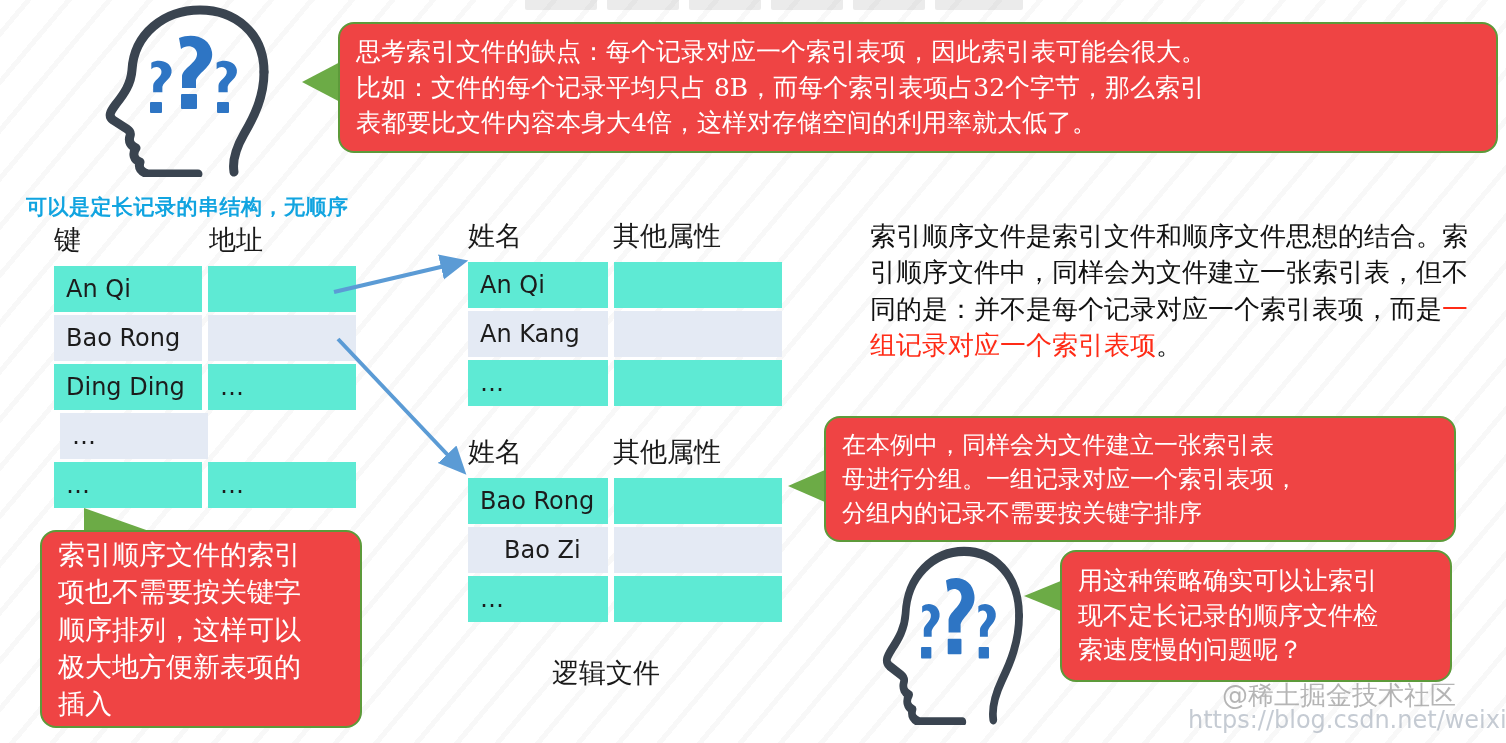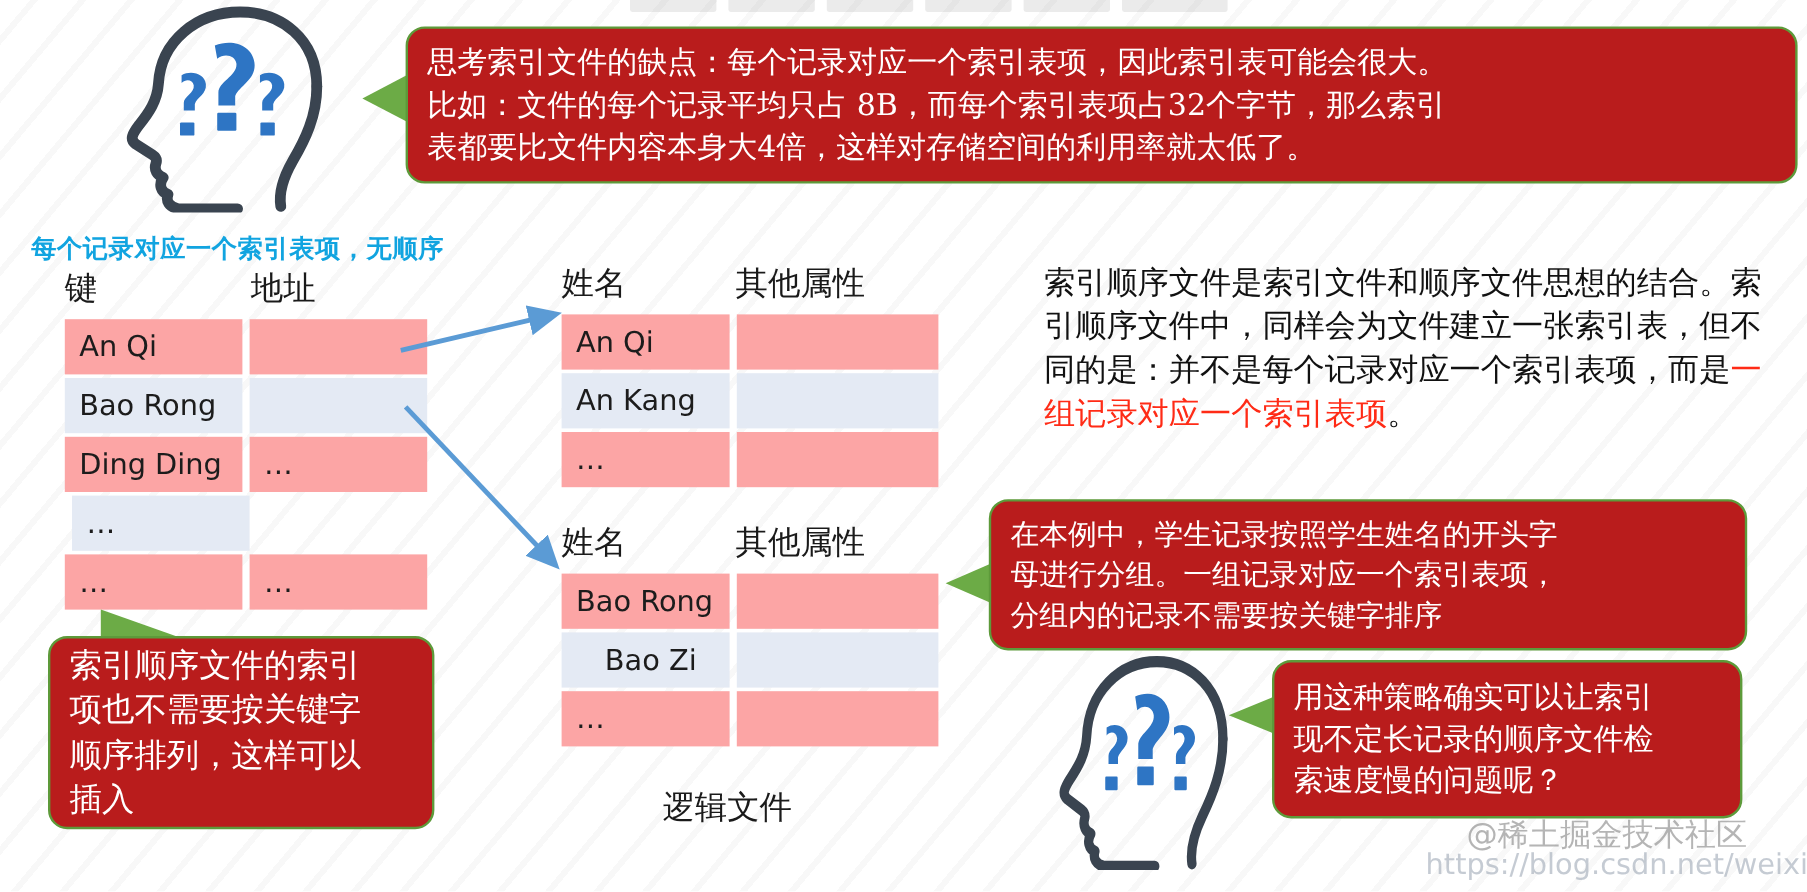--- a/index.html
+++ b/index.html
@@ -23,21 +23,21 @@
   .hatch {
     position: absolute; inset: 0; pointer-events: none;
     background: repeating-linear-gradient(-50deg,
       rgba(0,0,0,0) 0px, rgba(0,0,0,0) 26px,
       rgba(0,0,0,0.028) 26px, rgba(0,0,0,0.028) 31px);
   }
 
   
   .bubble {
     position: absolute;
-    background: #b91c1c;
+    background: #ef4444;
     border: 2px solid #5d9a3a;
     border-radius: 16px;
     color: #ffffff;
     font-family: "DejaVu Serif", "Liberation Serif", serif;
     line-height: 1.42;
     padding: 10px 16px;
     z-index: 6;
   }
   .bubble .line { white-space: nowrap; }
 
@@ -70,21 +70,21 @@
     height: 46px;
     display: flex;
     align-items: center;
     padding-left: 12px;
     font-size: 24px;
     color: #1c1c1c;
     font-family: "DejaVu Sans", "Liberation Sans", sans-serif;
     overflow: hidden;
     white-space: nowrap;
   }
-  .cell.dark { background: #fca5a5; }
+  .cell.dark { background: #5eead4; }
   .cell.light { background: #e4eaf4; }
   .cell.gap { background: transparent; width: 6px; padding: 0; }
 
   
   .para {
     position: absolute;
     font-family: "DejaVu Serif", "Liberation Serif", serif;
     font-size: 26px;
     line-height: 1.40;
     color: #111;
@@ -161,21 +161,21 @@
     </svg>
   </div>
 
   <div class="tail" style="left:302px; top:60px; border-top:22px solid transparent; border-bottom:22px solid transparent; border-right:42px solid #6cab46;"></div>
   <div class="bubble" style="left:338px; top:22px; width:1160px; font-size:25px;">
     <div class="line">思考索引文件的缺点：每个记录对应一个索引表项，因此索引表可能会很大。</div>
     <div class="line">比如：文件的每个记录平均只占 8B，而每个索引表项占32个字节，那么索引</div>
     <div class="line">表都要比文件内容本身大4倍，这样对存储空间的利用率就太低了。</div>
   </div>
 
-  <div class="blue-head" style="left:26px; top:193px;">每个记录对应一个索引表项，无顺序</div>
+  <div class="blue-head" style="left:26px; top:193px;">可以是定长记录的串结构，无顺序</div>
 
   <div class="tbl" style="left:54px; top:222px;">
     <div class="hdr" style="margin-bottom:8px;">
       <span style="width:155px;">键</span>
       <span style="width:150px;">地址</span>
     </div>
     <div class="row">
       <div class="cell dark" style="width:148px;">An Qi</div>
       <div class="cell gap"></div>
       <div class="cell dark" style="width:148px;"></div>
@@ -254,31 +254,32 @@
       <div class="cell dark" style="width:168px;"></div>
     </div>
   </div>
 
   <div class="caption" style="left:552px; top:655px;">逻辑文件</div>
 
   <div class="para" style="left:870px; top:218px; width:602px;"><span>索引顺序文件是索引文件和顺序文件思想的结合。索引顺序文件中，同样会为文件建立一张索引表，但不同的是：并不是每个记录对应一个索引表项，而是</span><span class="hl">一组记录对应一个索引表项</span><span>。</span></div>
 
   <div class="tail" style="left:788px; top:466px; border-top:20px solid transparent; border-bottom:20px solid transparent; border-right:46px solid #6cab46;"></div>
   <div class="bubble" style="left:824px; top:416px; width:632px; font-size:24px;">
-    <div class="line">在本例中，学生记录按照学生姓名的开头字</div>
+    <div class="line">在本例中，同样会为文件建立一张索引表</div>
     <div class="line">母进行分组。一组记录对应一个索引表项，</div>
     <div class="line">分组内的记录不需要按关键字排序</div>
   </div>
 
   <div class="tail" style="left:84px; top:508px; width:0; height:0;
               border-left:0 solid transparent; border-right:130px solid transparent; border-bottom:46px solid #6cab46;"></div>
   <div class="bubble" style="left:40px; top:530px; width:322px; font-size:27px; line-height:1.38; padding:4px 16px;">
     <div class="line">索引顺序文件的索引</div>
     <div class="line">项也不需要按关键字</div>
     <div class="line">顺序排列，这样可以</div>
+    <div class="line">极大地方便新表项的</div>
     <div class="line">插入</div>
   </div>
 
   <div class="headicon" style="left:866px; top:543px; width:172px; height:182px;">
     <svg viewBox="0 0 200 175" width="172" height="182" preserveAspectRatio="none">
       <path d="M178 70 C178 30 148 8 114 8 C78 8 48 32 46 68 C45 82 38 92 30 102
                C24 110 22 114 27 118 L41 127 C44 129 45 131 44 134
                C42 140 45 144 50 146 C46 152 48 158 54 160
                C52 166 55 170 62 172 L112 172" fill="none" stroke="#3a4450" stroke-width="9" stroke-linecap="round" stroke-linejoin="round"></path>
       <path d="M178 70 C178 95 168 115 158 132 C150 146 146 158 148 170" fill="none" stroke="#3a4450" stroke-width="9" stroke-linecap="round" stroke-linejoin="round"></path>

